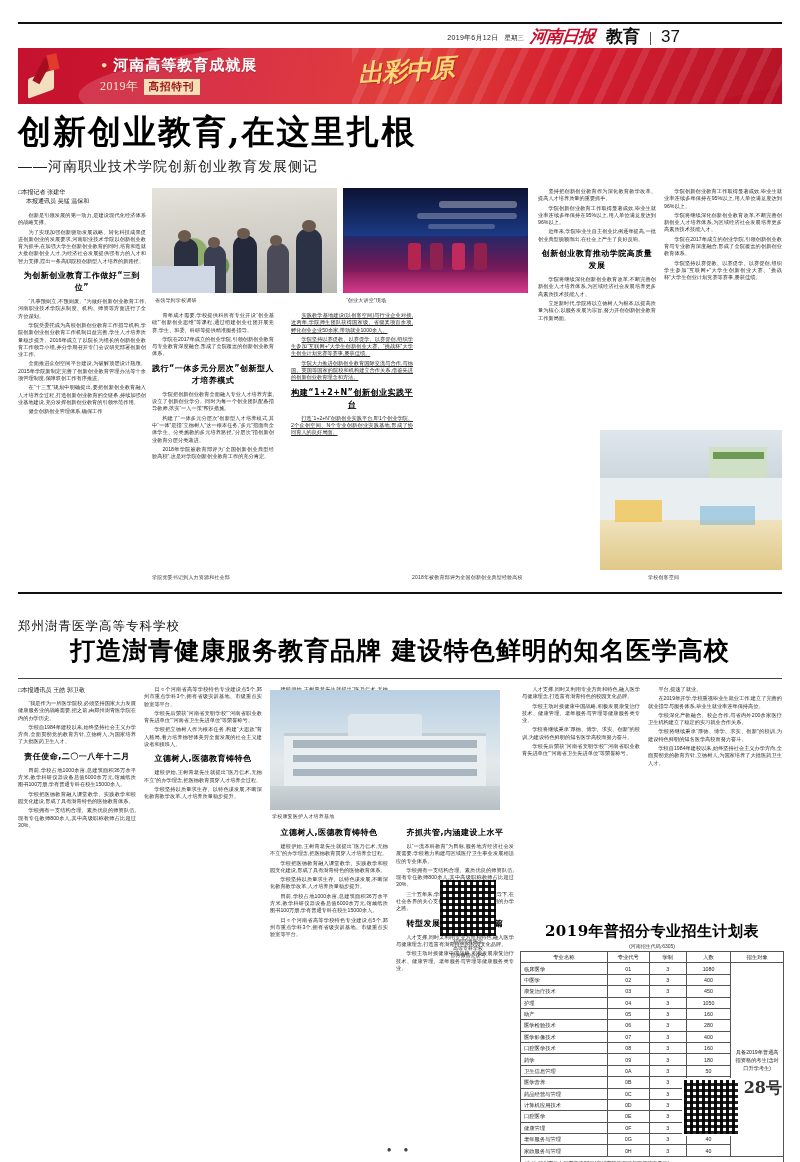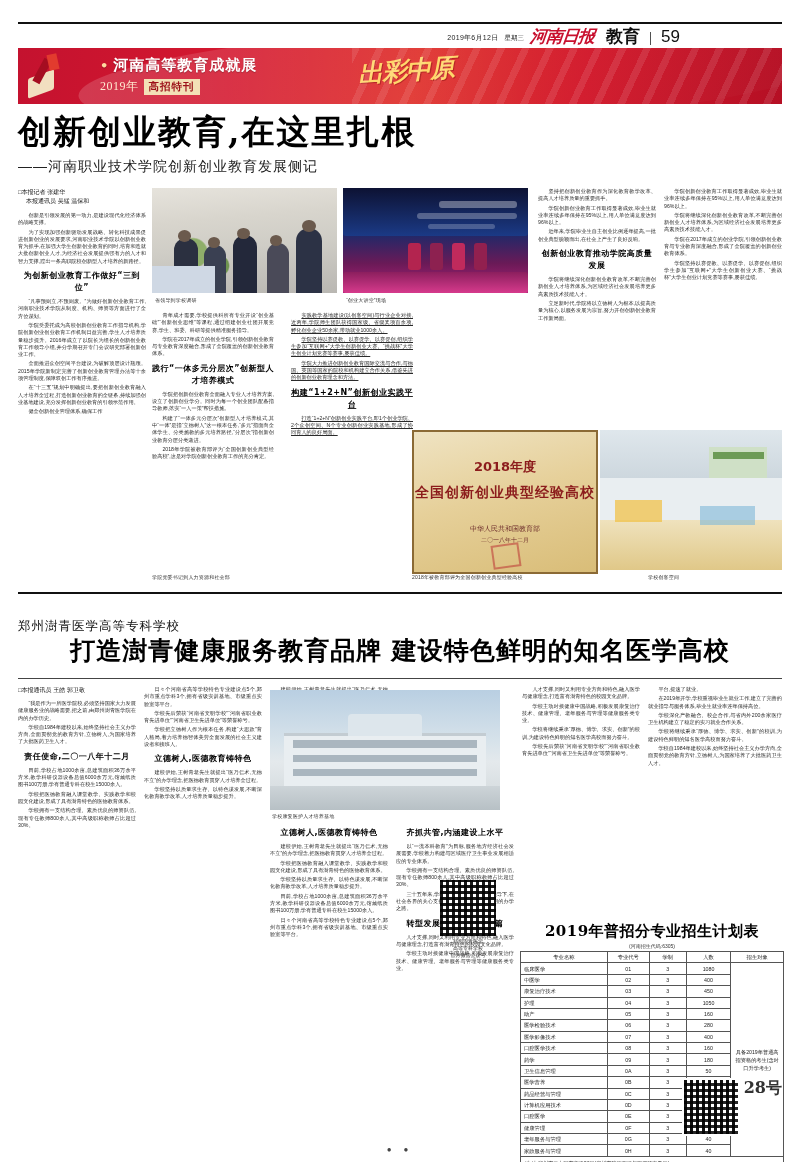--- a/index.html
+++ b/index.html
@@ -99,21 +99,21 @@
 <div class="page">
 
   <div class="masthead">
     <div class="mast-rule"></div>
     <div class="mast-row">
       <span class="mast-date">2019年6月12日</span>
       <span class="mast-week">星期三</span>
       <span class="mast-logo">河南日报</span>
       <span class="mast-sec">教育</span>
       <span class="mast-sep">|</span>
-      <span class="mast-num">59</span>
+      <span class="mast-num">37</span>
     </div>
   </div>
 
   <div class="banner">
     <div class="banner-swoosh"></div>
     <div class="ribbon">
       <i class="rb1"></i>
         <i class="rb2"></i>
         <i class="rb3"></i>
     </div>
@@ -201,27 +201,20 @@
     <p>学院将继续深化创新创业教育改革,不断完善创新创业人才培养体系,为区域经济社会发展培养更多高素质技术技能人才。</p>
     <p>立足新时代,学院将以立德树人为根本,以提高质量为核心,以服务发展为宗旨,努力开创创新创业教育工作新局面。</p>
   </div>
   <div class="col" style="left:664px;top:188px;width:118px;">
     <p>学院创新创业教育工作取得显著成效,毕业生就业率连续多年保持在95%以上,用人单位满意度达到96%以上。</p>
     <p>学院将继续深化创新创业教育改革,不断完善创新创业人才培养体系,为区域经济社会发展培养更多高素质技术技能人才。</p>
     <p>学院在2017年成立的创业学院,引领创新创业教育与专业教育深度融合,形成了全院覆盖的创新创业教育体系。</p>
     <p>学院坚持以赛促教、以赛促学、以赛促创,组织学生参加“互联网+”大学生创新创业大赛、“挑战杯”大学生创业计划竞赛等赛事,屡获佳绩。</p>
   </div>
 
-  <div class="ph photo-c" style="left:412px;top:430px;width:182px;height:140px;">
-    <div class="cert-txt" style="top:26px;font-size:13px;font-weight:700;">2018年度</div>
-    <div class="cert-txt" style="top:52px;font-size:14px;font-weight:700;letter-spacing:1px;">全国创新创业典型经验高校</div>
-    <div class="cert-txt" style="top:92px;font-size:7px;color:#6b2a2a;">中华人民共和国教育部</div>
-    <div class="cert-txt" style="top:104px;font-size:6px;color:#6b2a2a;">二〇一八年十二月</div>
-    <div style="position:absolute;left:78px;top:112px;width:24px;height:20px;border:2px solid #b33;opacity:.55;transform:rotate(-8deg);"></div>
-  </div>
   <div class="ph photo-d" style="left:600px;top:430px;width:182px;height:140px;">
     <div style="position:absolute;left:0;top:0;width:100%;height:34%;background:linear-gradient(180deg,#dfe7ec,#cdd7de);"></div>
     <div style="position:absolute;left:0;top:34%;width:100%;height:30%;background:#e9eef1;"></div>
     <div style="position:absolute;left:0;bottom:0;width:100%;height:36%;background:linear-gradient(180deg,#efe2bd,#e0c888);"></div>
     <div style="position:absolute;left:8%;top:50%;width:26%;height:16%;background:#f0c24a;opacity:.75;"></div>
     <div style="position:absolute;left:55%;top:54%;width:30%;height:14%;background:#7fb7d8;opacity:.6;"></div>
     <div style="position:absolute;left:60%;top:12%;width:32%;height:22%;background:#cfe0c6;"></div>
     <div style="position:absolute;left:62%;top:16%;width:28%;height:5%;background:#6d9b56;"></div>
   </div>
   <div class="cap" style="left:412px;top:574px;">2018年被教育部评为全国创新创业典型经验高校</div>

